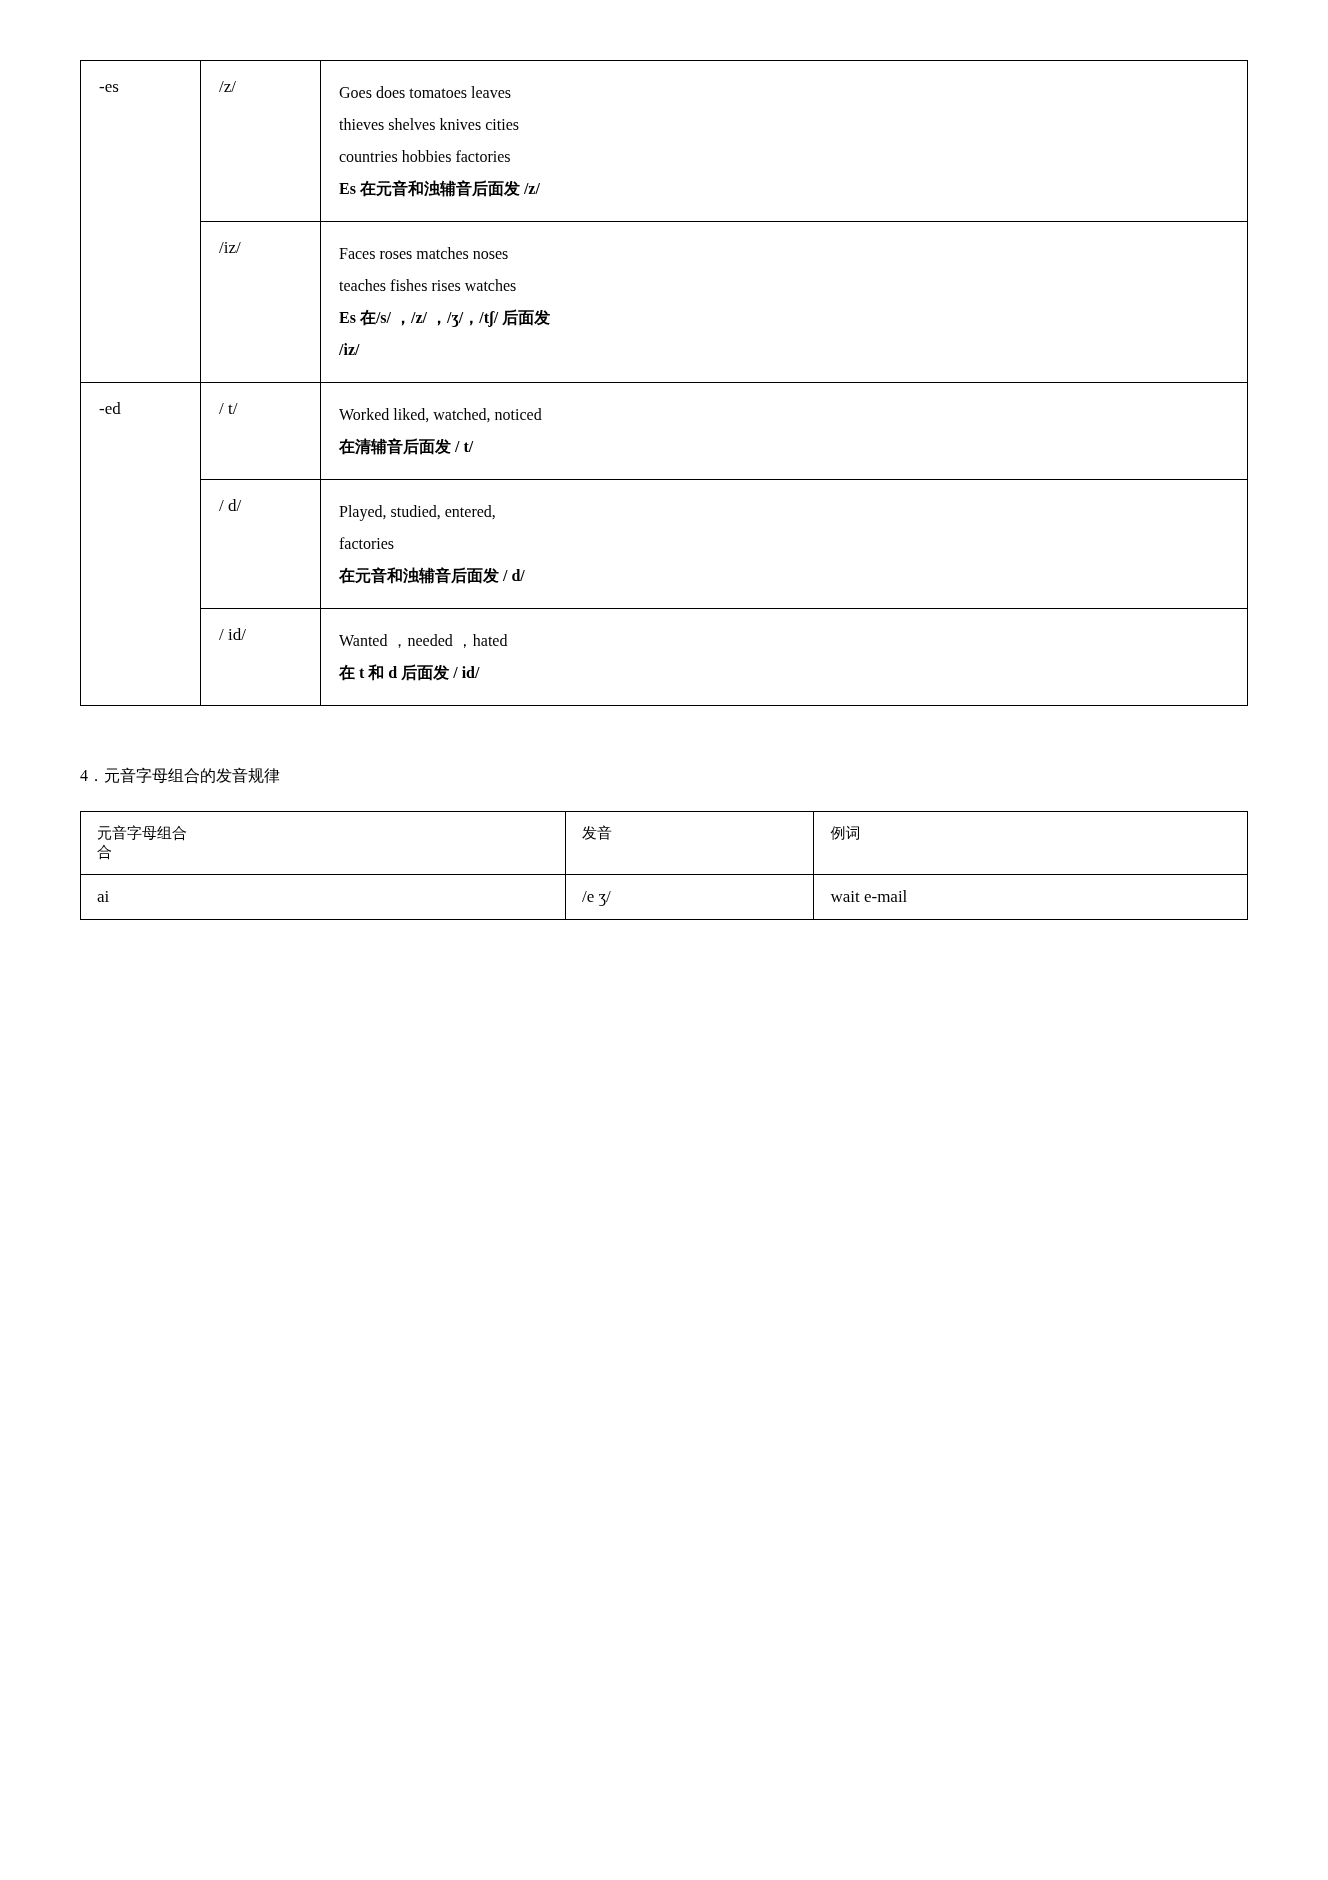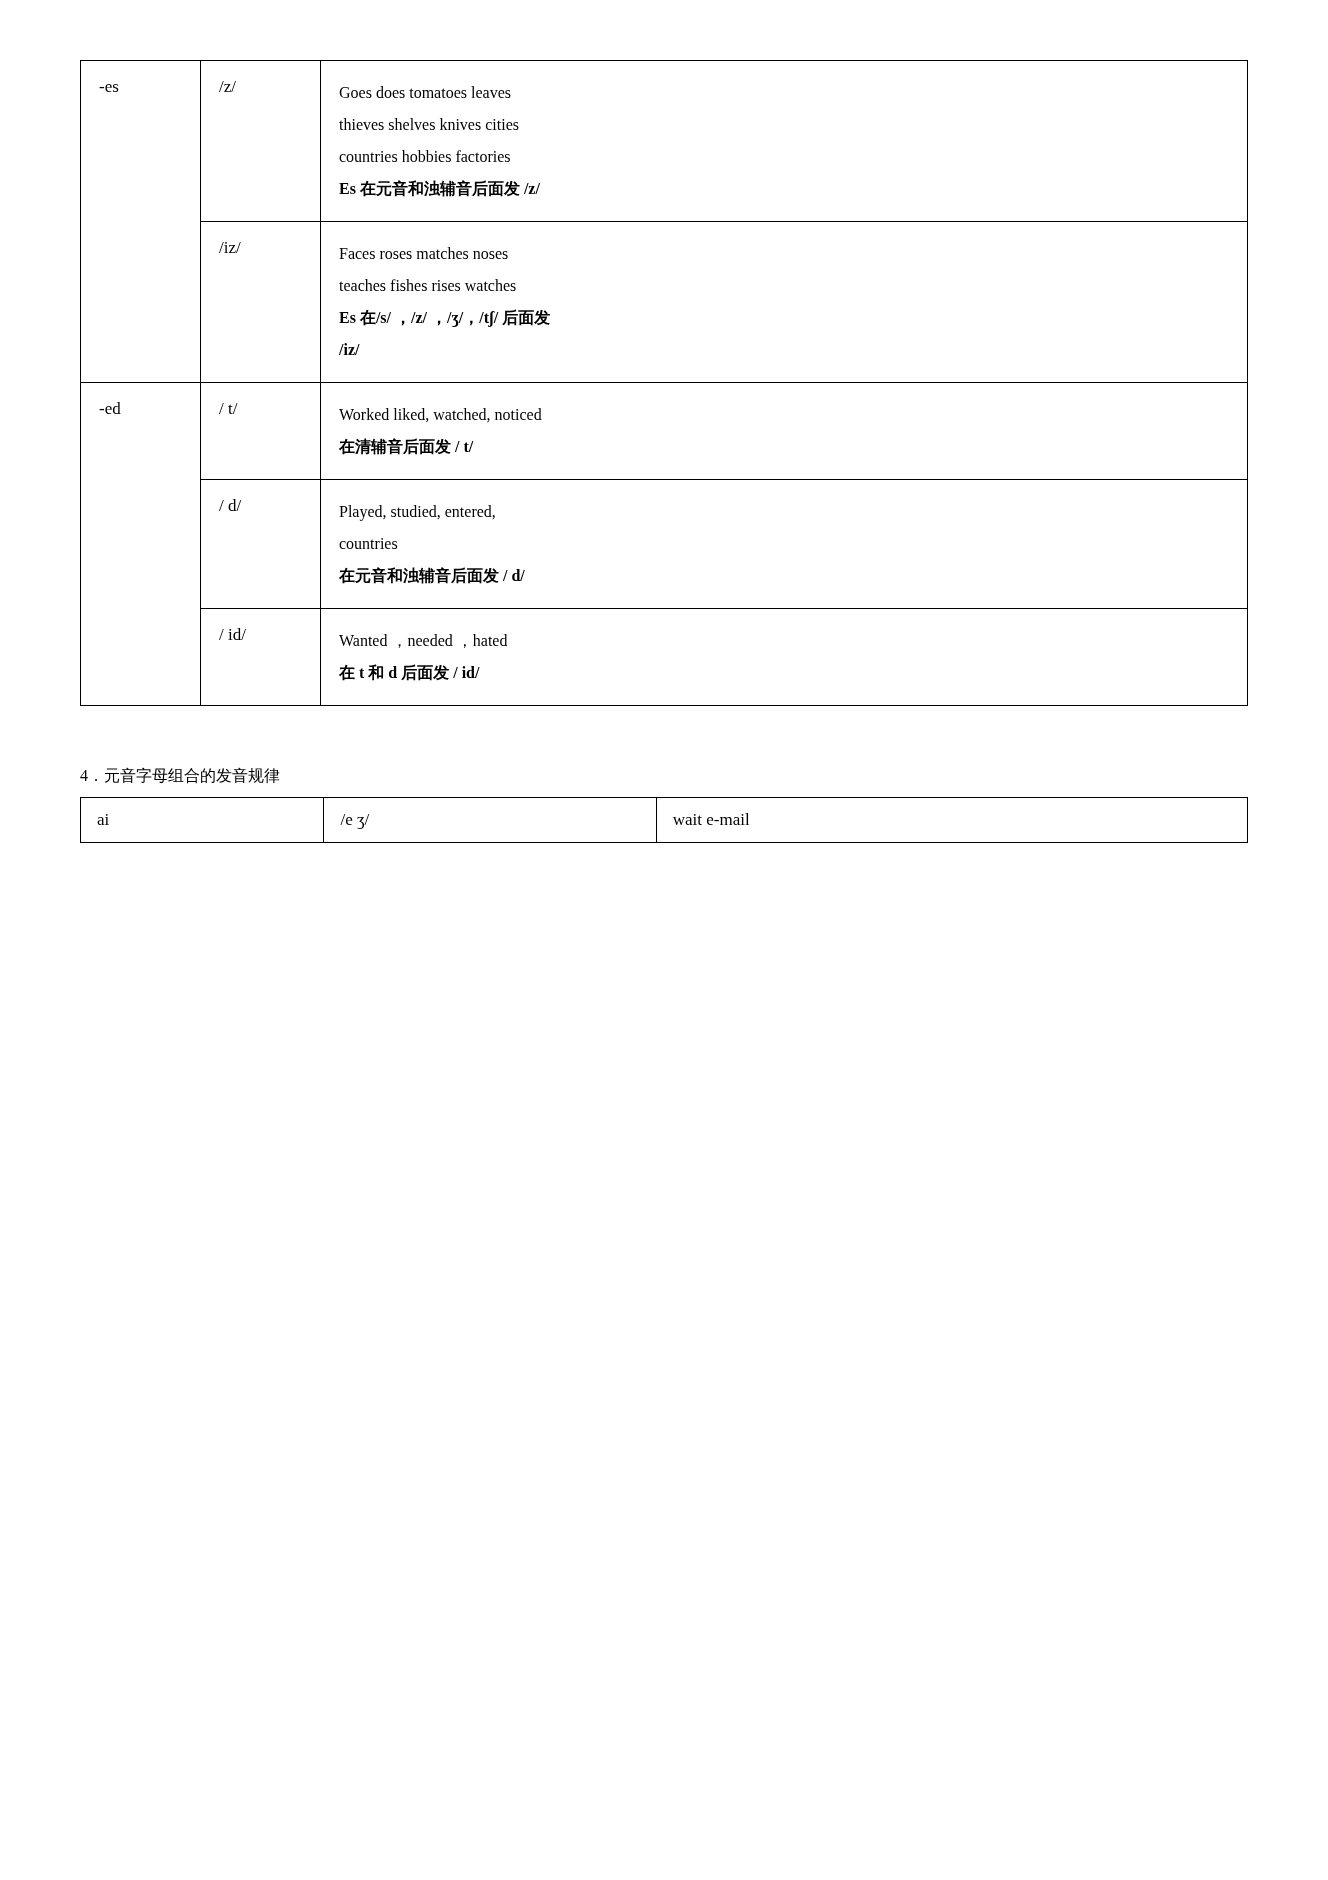--- a/index.html
+++ b/index.html
@@ -109,40 +109,48 @@
     <td class="example-cell">
       <div>Worked liked, watched, noticed</div>
       <div class="note">在清辅音后面发  / t/</div>
     </td>
   </tr>
 
   <tr>
     <td class="phonetic-cell">/ d/</td>
     <td class="example-cell">
       <div>Played,    studied,    entered,</div>
-      <div>countries</div>
+      <div>factories</div>
       <div class="note">在元音和浊辅音后面发  / d/</div>
     </td>
   </tr>
 
   <tr>
     <td class="phonetic-cell">/ id/</td>
     <td class="example-cell">
       <div>Wanted ，needed ，hated</div>
       <div class="note">在 t 和 d 后面发 / id/</div>
     </td>
   </tr>
 </tbody>
   </table>
 
-<div style="margin-top: 40px; margin-bottom: 10px;">
+<div style="margin-top: 40px; margin-bottom: 24px;">
   <span>4．元音字母组合的发音规律</span>
 </div>
 
 <table class="vowel-table">
   <tbody>
+      <tr class="header-row">
+    <td style="font-size:15px;">
+      <span>元音字母组合</span><br>
+      <span>合</span>
+    </td>
+    <td style="font-size:15px;">发音</td>
+    <td style="font-size:15px;">例词</td>
+  </tr>
   <tr class="data-row">
     <td>ai</td>
     <td>/e ʒ/</td>
     <td>wait    e-mail</td>
   </tr>
 </tbody>
   </table>
 
 </body></html>

